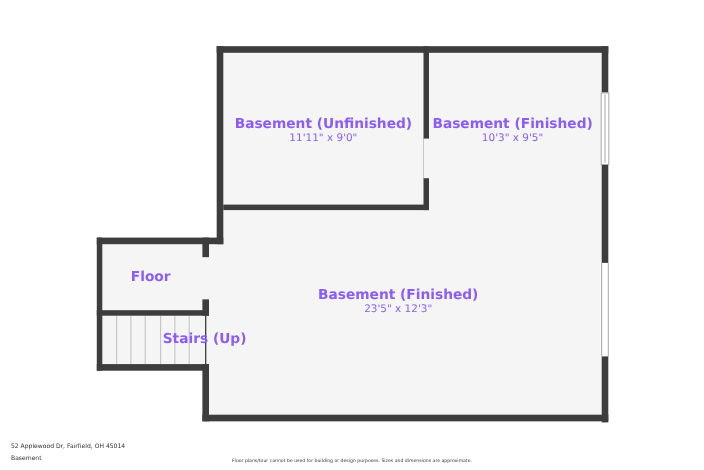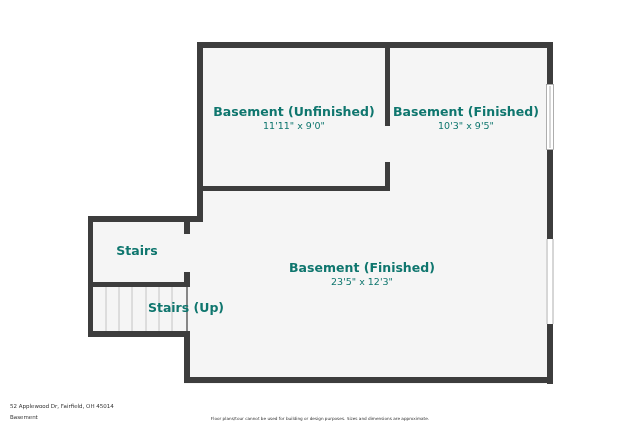--- a/index.html
+++ b/index.html
@@ -12,21 +12,21 @@
     }
     .fp { position: absolute; left: 0; top: 0; width: 640px; height: 427px; }
     .floor { fill: #f5f5f5; }
     .wall { fill: #3d3d3d; }
     .opening { fill: #f5f5f5; }
     .window-line { stroke: #9a9a9a; stroke-width: 0.8; fill: none; }
     .tread { stroke: #b8b8b8; stroke-width: 0.8; }
     .label {
       position: absolute;
       text-align: center;
-      color: #0f766e;
+      color: #8b5cf6;
       white-space: nowrap;
       transform: translateX(-50%);
     }
     .room-name { font-size: 12.5px; font-weight: bold; display: block; line-height: 15px; }
     .room-dim { font-size: 9.5px; display: block; line-height: 13px; }
     .footer-addr {
       position: absolute; left: 10px; top: 403px;
       font-size: 5.5px; color: #333; white-space: nowrap;
     }
     .footer-level {
@@ -108,21 +108,21 @@
   <span class="room-name">Basement (Unfinished)</span>
   <span class="room-dim">11'11" x 9'0"</span>
 </div>
 
 <div class="label" style="left:466px; top:104px;">
   <span class="room-name">Basement (Finished)</span>
   <span class="room-dim">10'3" x 9'5"</span>
 </div>
 
 <div class="label" style="left:137px; top:243px;">
-  <span class="room-name">Stairs</span>
+  <span class="room-name">Floor</span>
 </div>
 
 <div class="label" style="left:138px; top:300px;margin-left:48px;">
   <span class="room-name">Stairs (Up)</span>
 </div>
 
 <div class="label" style="left:362px; top:260px;">
   <span class="room-name">Basement (Finished)</span>
   <span class="room-dim">23'5" x 12'3"</span>
 </div>

